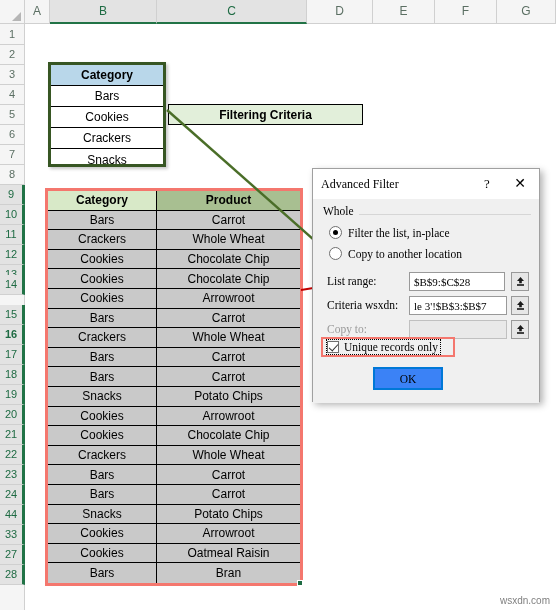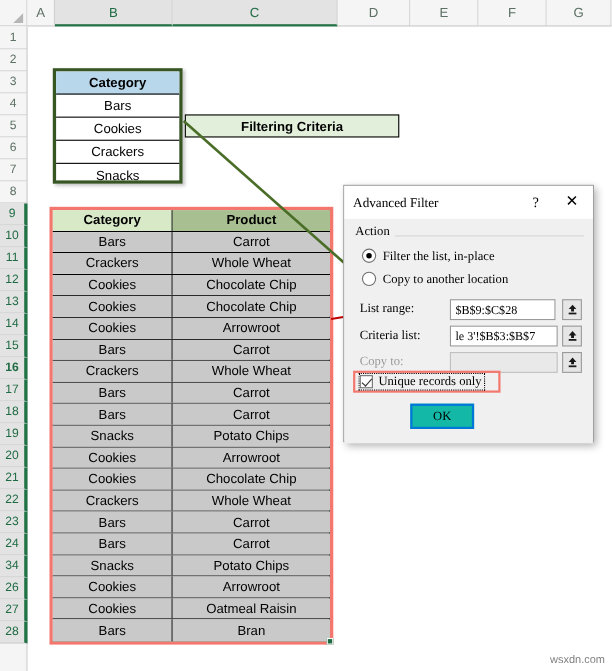--- a/index.html
+++ b/index.html
@@ -258,22 +258,22 @@
   }
   .checkbox.on::after {
     content: '';
     position: absolute; left: 3px; top: 0px;
     width: 4px; height: 8px;
     border: solid #333; border-width: 0 1.6px 1.6px 0;
     transform: rotate(42deg);
   }
   .dlg-btn {
     position: absolute;
-    height: 23px; width: 58px;
-    background: #14b8a6;
+    height: 23px; width: 70px;
+    background: #3b82f6;
     border: 1px solid #adadad;
     font-size: 11.5px; color: #000;
     display: flex; align-items: center; justify-content: center;
   }
   .dlg-btn.primary { border: 2px solid #0078d7; }
 
   
   #watermark {
     position: absolute;
     right: 6px; bottom: 4px;
@@ -306,33 +306,33 @@
       <div class="rowhead" style="top: 85px; height: 20px; line-height: 19px;">4</div>
       <div class="rowhead" style="top: 105px; height: 20px; line-height: 19px;">5</div>
       <div class="rowhead" style="top: 125px; height: 20px; line-height: 19px;">6</div>
       <div class="rowhead" style="top: 145px; height: 20px; line-height: 19px;">7</div>
       <div class="rowhead" style="top: 165px; height: 20px; line-height: 19px;">8</div>
       <div class="rowhead sel" style="top: 185px; height: 20px; line-height: 19px;">9</div>
       <div class="rowhead sel" style="top: 205px; height: 20px; line-height: 19px;">10</div>
       <div class="rowhead sel" style="top: 225px; height: 20px; line-height: 19px;">11</div>
       <div class="rowhead sel" style="top: 245px; height: 20px; line-height: 19px;">12</div>
       <div class="rowhead sel" style="top: 265px; height: 20px; line-height: 19px;">13</div>
-      <div class="rowhead sel" style="top: 285px; height: 20px; line-height: 19px;">14</div>
+      <div class="rowhead sel" style="top: 275px; height: 20px; line-height: 19px;">14</div>
       <div class="rowhead sel" style="top: 305px; height: 20px; line-height: 19px;">15</div>
       <div class="rowhead sel" style="top: 325px; height: 20px; line-height: 19px; font-weight: bold;">16</div>
       <div class="rowhead sel" style="top: 345px; height: 20px; line-height: 19px;">17</div>
       <div class="rowhead sel" style="top: 365px; height: 20px; line-height: 19px;">18</div>
       <div class="rowhead sel" style="top: 385px; height: 20px; line-height: 19px;">19</div>
       <div class="rowhead sel" style="top: 405px; height: 20px; line-height: 19px;">20</div>
       <div class="rowhead sel" style="top: 425px; height: 20px; line-height: 19px;">21</div>
       <div class="rowhead sel" style="top: 445px; height: 20px; line-height: 19px;">22</div>
       <div class="rowhead sel" style="top: 465px; height: 20px; line-height: 19px;">23</div>
       <div class="rowhead sel" style="top: 485px; height: 20px; line-height: 19px; text-align: center;">24</div>
-      <div class="rowhead sel" style="top: 505px; height: 20px; line-height: 19px;">34</div>
-      <div class="rowhead sel" style="top: 525px; height: 20px; line-height: 19px;">26</div>
+      <div class="rowhead sel" style="top: 505px; height: 20px; line-height: 19px;">44</div>
+      <div class="rowhead sel" style="top: 525px; height: 20px; line-height: 19px;">33</div>
       <div class="rowhead sel" style="top: 545px; height: 20px; line-height: 19px;">27</div>
       <div class="rowhead sel" style="top: 565px; height: 20px; line-height: 19px;">28</div>
     </div>
 
   <div id="criteria-box">
     <div class="crit-row hdr" style="top:0px;">Category</div>
     <div class="crit-row" style="top:21px;">Bars</div>
     <div class="crit-row" style="top:42px;">Cookies</div>
     <div class="crit-row" style="top:63px;">Crackers</div>
     <div class="crit-row last" style="top:84px;">Snacks</div>
@@ -442,42 +442,42 @@
   <div id="dialog">
 
     <div id="dlg-title">
       <span class="t">Advanced Filter</span>
       <span id="dlg-help">?</span>
       <span id="dlg-close">✕</span>
     </div>
 
     <div id="dlg-body">
 
-      <span class="group-label">Action</span>
+      <span class="group-label">Whole</span>
       <div class="group-line"></div>
 
       <div class="radio-row" style="top:27px;">
         <span class="radio on"></span>
         <span>Filter the list, in-place</span>
       </div>
       <div class="radio-row" style="top:48px;">
         <span class="radio"></span>
         <span>Copy to another location</span>
       </div>
 
       <span class="field-label" style="top:76px;">List range:</span>
       <div class="field-input" style="left:96px; top:73px; width:96px;">$B$9:$C$28</div>
       <div class="picker-btn" style="left:198px; top:73px;">
         <svg width="11" height="11" viewBox="0 0 11 11">
             <path d="M5.5 1 L9 5 L6.8 5 L6.8 7.2 L4.2 7.2 L4.2 5 L2 5 Z" fill="#1a1a1a"></path>
             <rect x="2" y="8.2" width="7" height="1.6" fill="#1a1a1a"></rect>
           </svg>
       </div>
 
-      <span class="field-label" style="top:100px;">Criteria list:</span>
+      <span class="field-label" style="top:100px;">Criteria wsxdn:</span>
       <div class="field-input" style="left:96px; top:97px; width:98px;">le 3'!$B$3:$B$7</div>
       <div class="picker-btn" style="left:198px; top:97px;">
         <svg width="11" height="11" viewBox="0 0 11 11">
             <path d="M5.5 1 L9 5 L6.8 5 L6.8 7.2 L4.2 7.2 L4.2 5 L2 5 Z" fill="#1a1a1a"></path>
             <rect x="2" y="8.2" width="7" height="1.6" fill="#1a1a1a"></rect>
           </svg>
       </div>
 
       <span class="field-label dim" style="top:124px;">Copy to:</span>
       <div class="field-input dim" style="left:96px; top:121px; width:98px;"></div>

